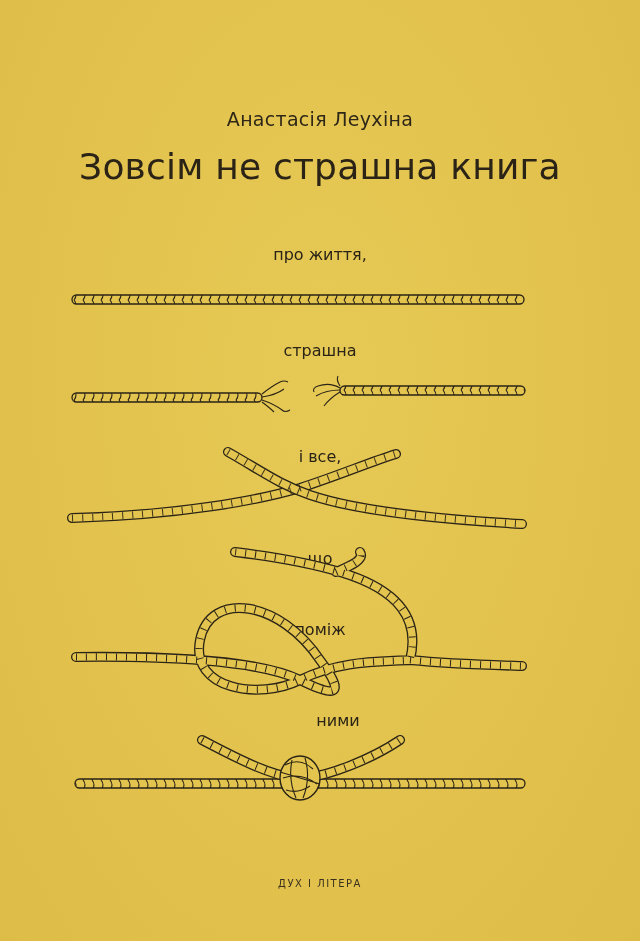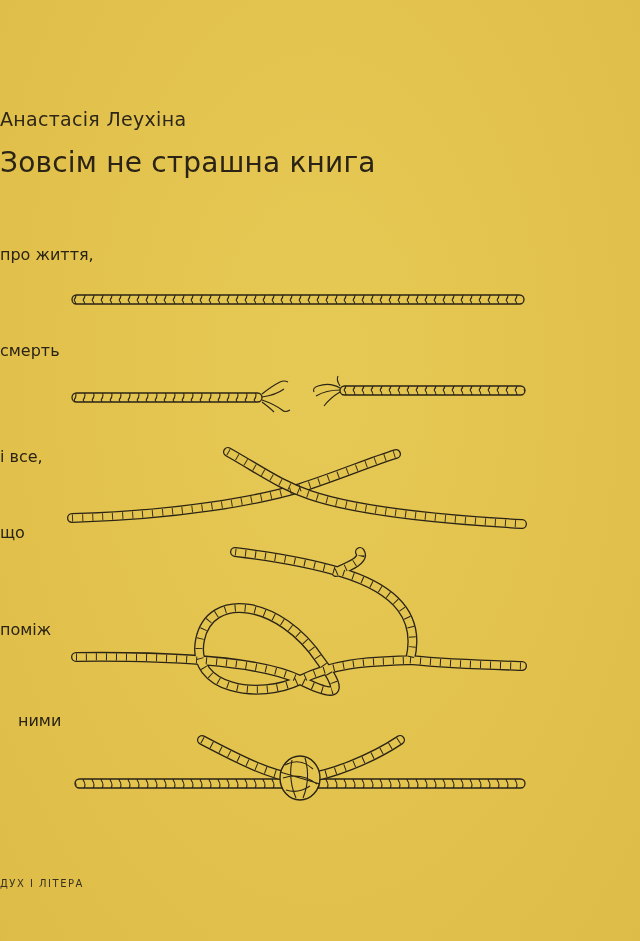--- a/index.html
+++ b/index.html
@@ -8,47 +8,47 @@
     background: #e4c54f;
     position: relative;
     font-family: "DejaVu Sans", "Liberation Sans", sans-serif;
     color: #2a2316;
   }
   .cover {
     position: absolute; inset: 0;
     background: radial-gradient(ellipse at 50% 40%, #e6c955 0%, #e2c24d 60%, #ddbc47 100%);
   }
   .text {
-    position: absolute; left: 0; width: 640px; 
+    position: absolute; left: 0; width: 640px; text-align: center;
     white-space: nowrap;
   }
   .author { top: 108px; font-size: 19px; letter-spacing: 0.3px; color: #2e2718; }
-  .title  { top: 146px; font-size: 28px; letter-spacing: 0.2px; color: #2a2316; }
+  .title  { top: 146px; font-size: 36px; letter-spacing: 0.2px; color: #2a2316; }
   .word   { font-size: 16px; color: #2a2316; }
   .w1 { top: 245px; }
   .w2 { top: 341px; }
   .w3 { top: 447px; }
-  .w4 { top: 523px; }
+  .w4 { top: 549px; }
   .w5 { top: 620px; }
   .w6 { top: 711px; margin-left: 18px; }
   .publisher { top: 878px; font-size: 10px; letter-spacing: 1.5px; color: #3a311e; }
   svg.art { position: absolute; left: 0; top: 0; width: 640px; height: 941px; }
   .rope { fill: #e3c44e; stroke: #2a2316; stroke-width: 1.3; stroke-linejoin: round; }
   .strand { fill: none; stroke: #2a2316; stroke-width: 1.1; }
 </style>
 </head>
 <body>
 
 <div class="cover"></div>
 
 <div class="text author">Анастасія Леухіна</div>
 <div class="text title">Зовсім не страшна книга</div>
 
 <div class="text word w1">про життя,</div>
-<div class="text word w2">смерть</div>
+<div class="text word w2">страшна</div>
 <div class="text word w3">і все,</div>
 <div class="text word w4">що</div>
 <div class="text word w5">поміж</div>
 <div class="text word w6">ними</div>
 
 <svg class="art" viewBox="0 0 640 941" xmlns="http://www.w3.org/2000/svg">
   <defs>
     <pattern id="twist" patternUnits="userSpaceOnUse" width="9" height="10">
       <path d="M2,0 Q6,5 2,10" fill="none" stroke="#2a2316" stroke-width="1.1"></path>
     </pattern>

